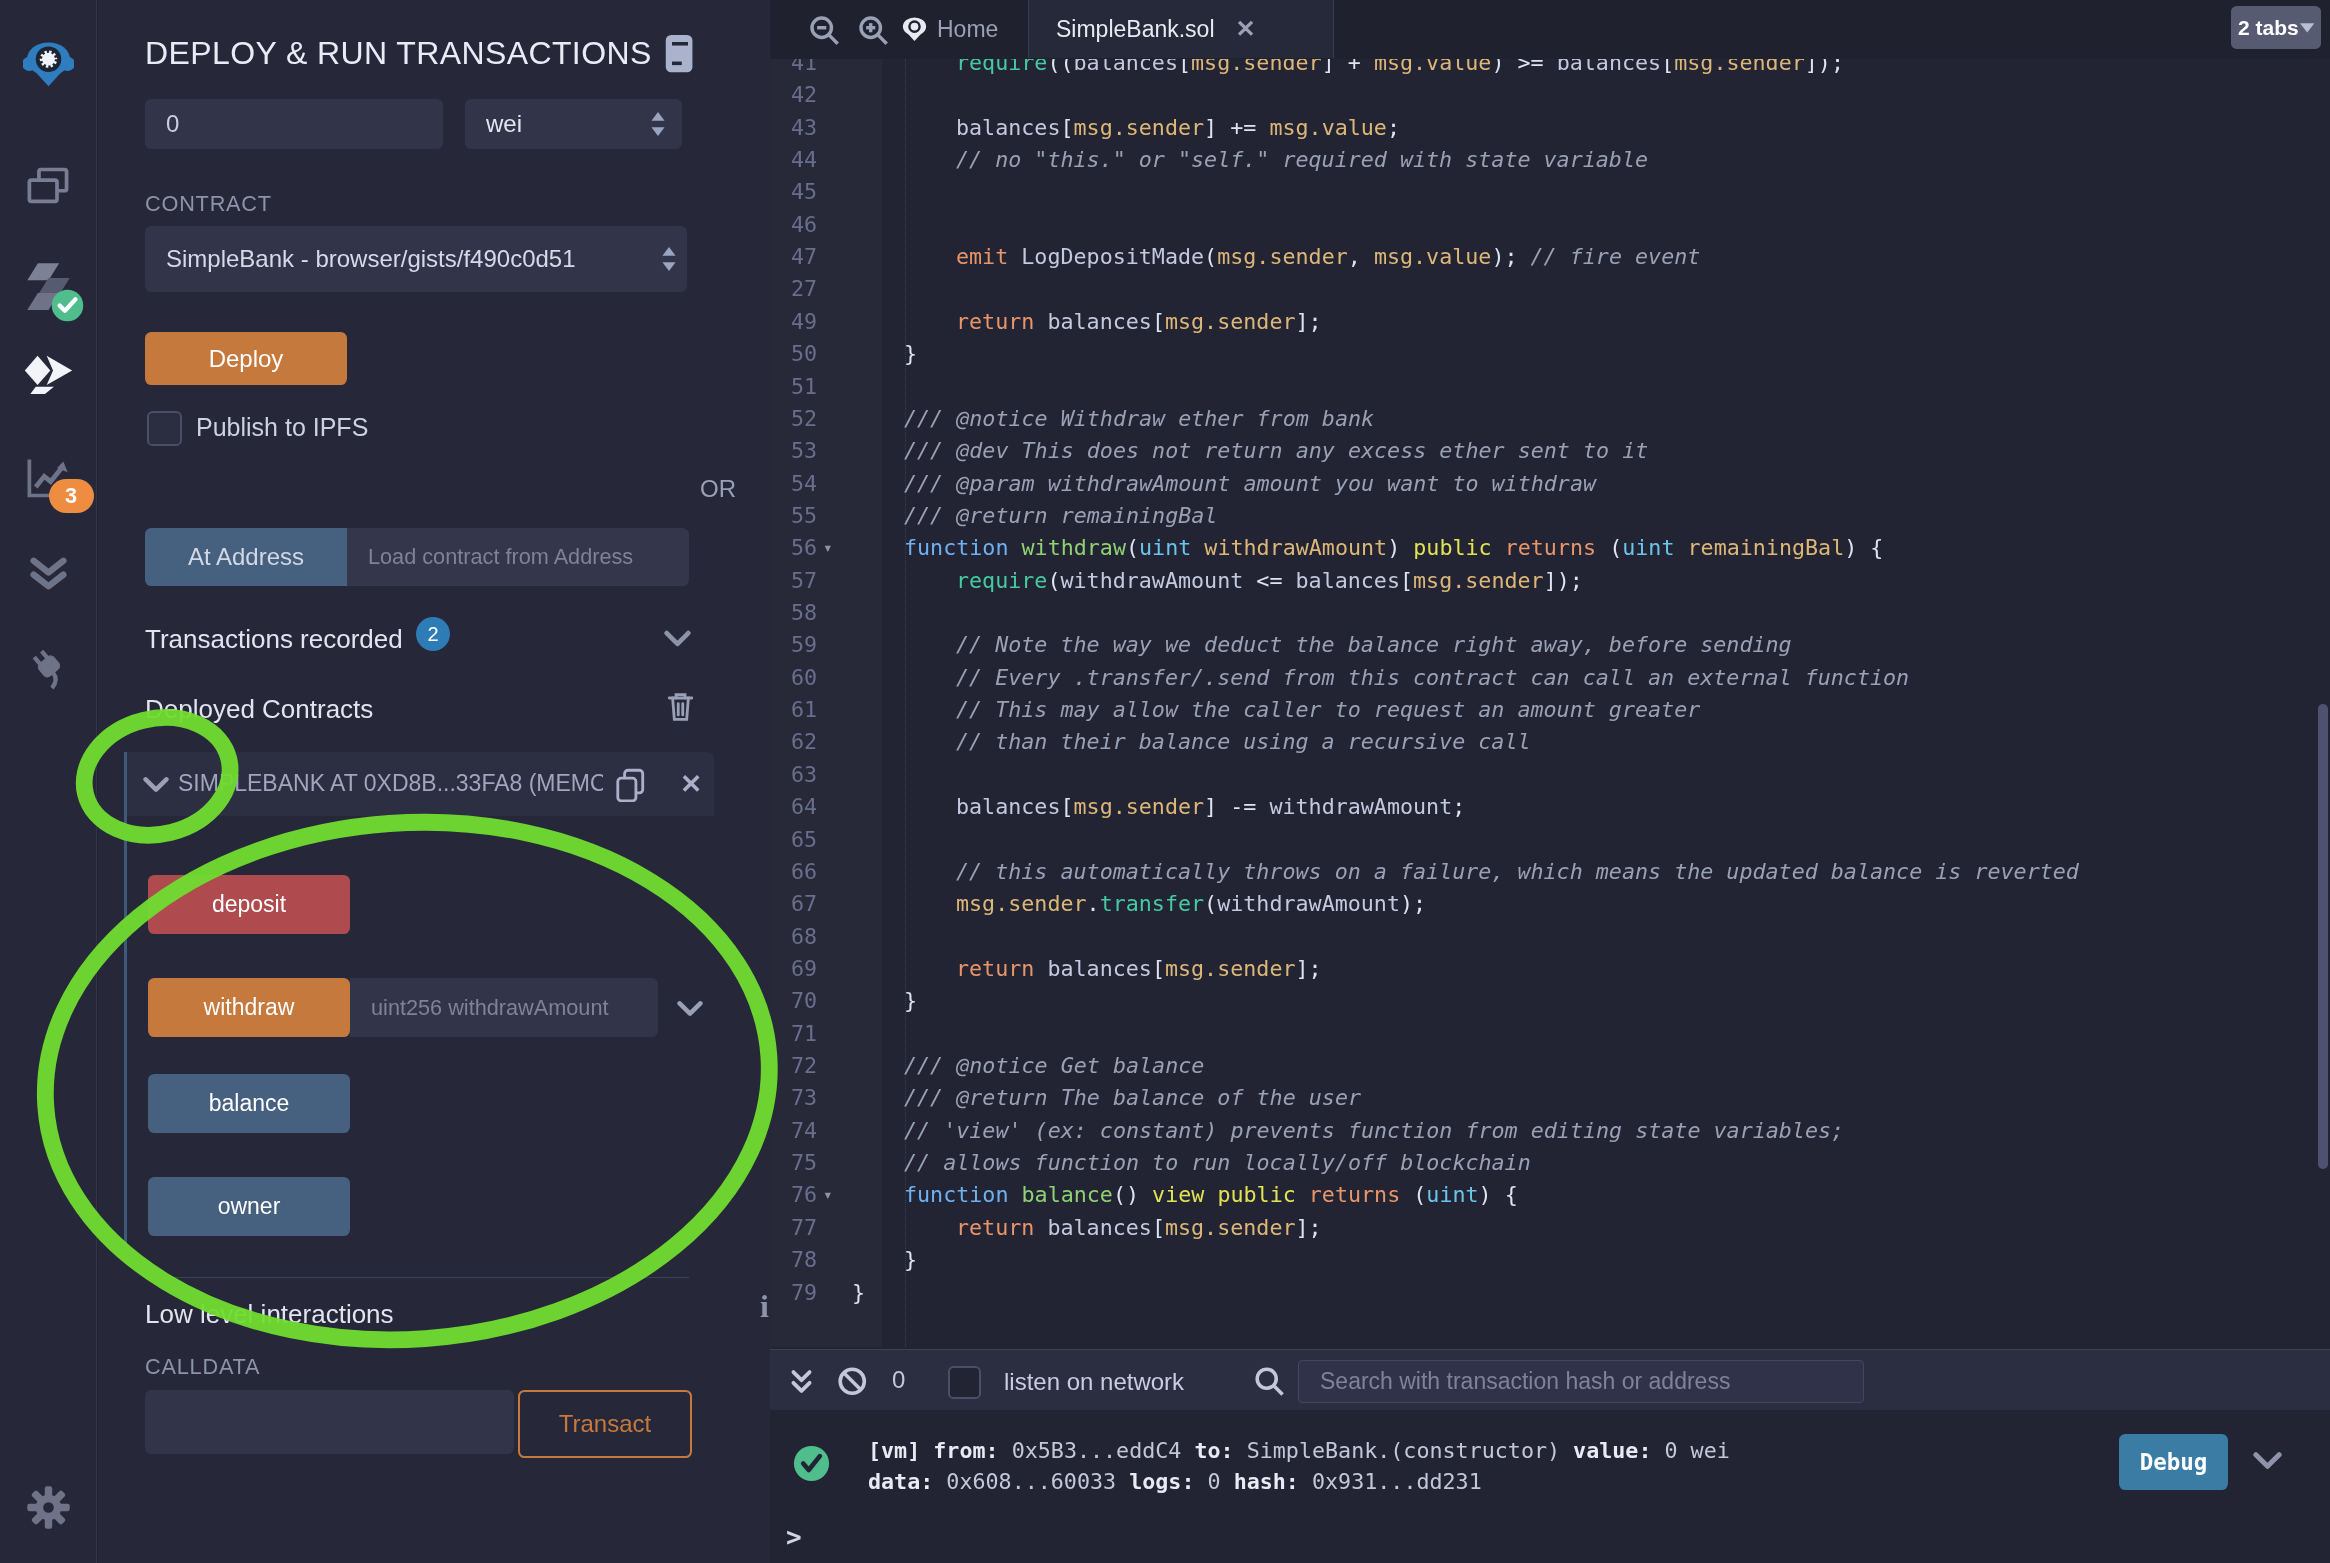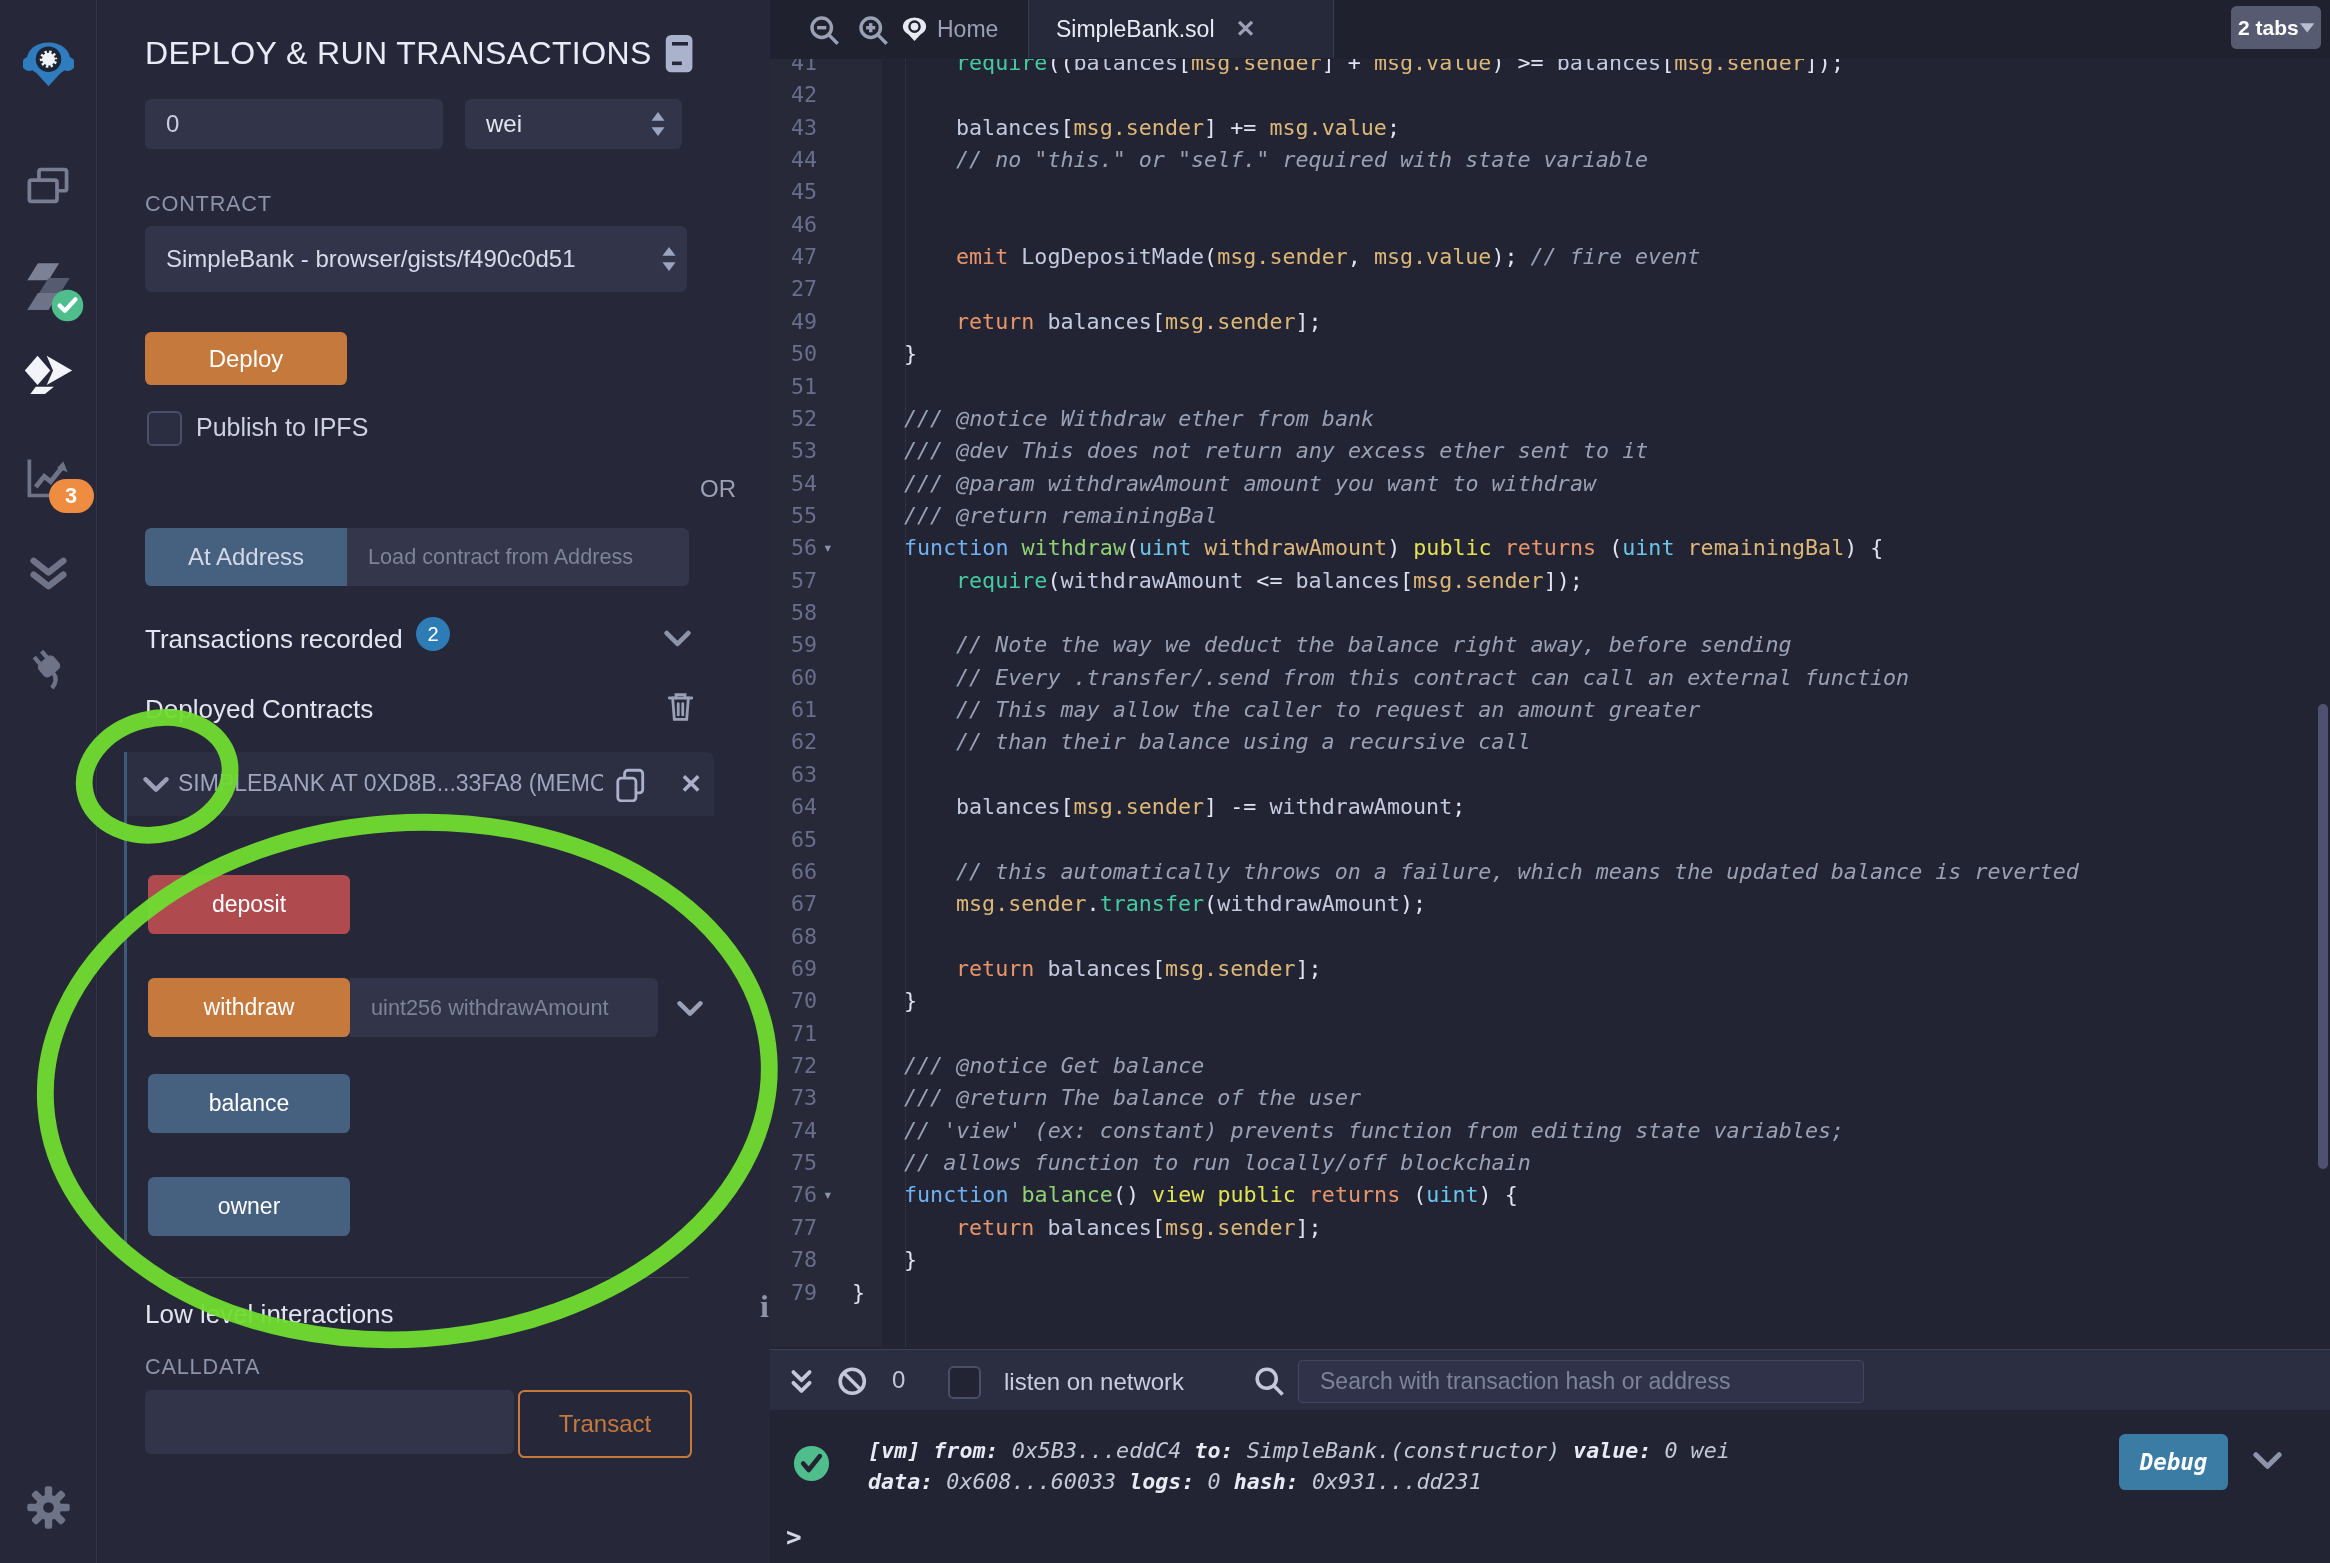--- a/index.html
+++ b/index.html
@@ -30,21 +30,21 @@
   .cl{position:absolute;left:0;height:33px;width:1560px;font-family:"DejaVu Sans Mono",monospace;font-size:21.7px;line-height:33px;white-space:pre;}
   .ln{position:absolute;left:0;width:47px;text-align:right;color:#686e8c;}
   .fold{position:absolute;left:53px;color:#8d93a9;font-size:16px;}
   .code{position:absolute;}
   .tk-w{color:#dfe3f0}.tk-id{color:#c3c9de}.tk-tan{color:#ddb778}.tk-g{color:#45cba1}
   .tk-blue{color:#6fb1f0}.tk-fn{color:#8fd173}.tk-cyan{color:#6ac5ea}.tk-yel{color:#e2e253}
   .tk-sal{color:#e9956a}.tk-c{color:#9aa1b5;font-style:italic}
   
   #termhead{left:770px;top:1349px;width:1560px;height:61px;background:#2b2d40;border-top:1.6px solid #3d4156;}
   #termbody{left:770px;top:1410px;width:1560px;height:154px;background:#222433;}
-  .mono{font-family:"DejaVu Sans Mono",monospace;font-style:italic;}
+  .mono{font-family:"DejaVu Sans Mono",monospace;}
   .lg-b{font-weight:bold;color:#e8eaf4;} .lg-w{color:#c3c8d8;}
   
   #marker{left:0;top:0;pointer-events:none;}
 </style>
 </head>
 <body>
 
 <div id="app">
 
   <div id="activity" class="abs">

